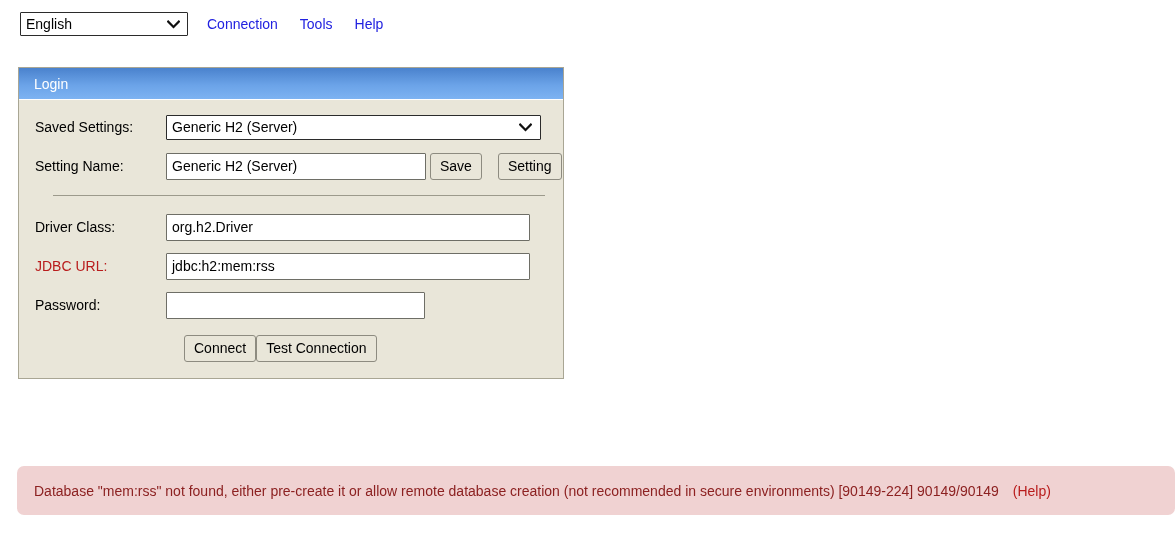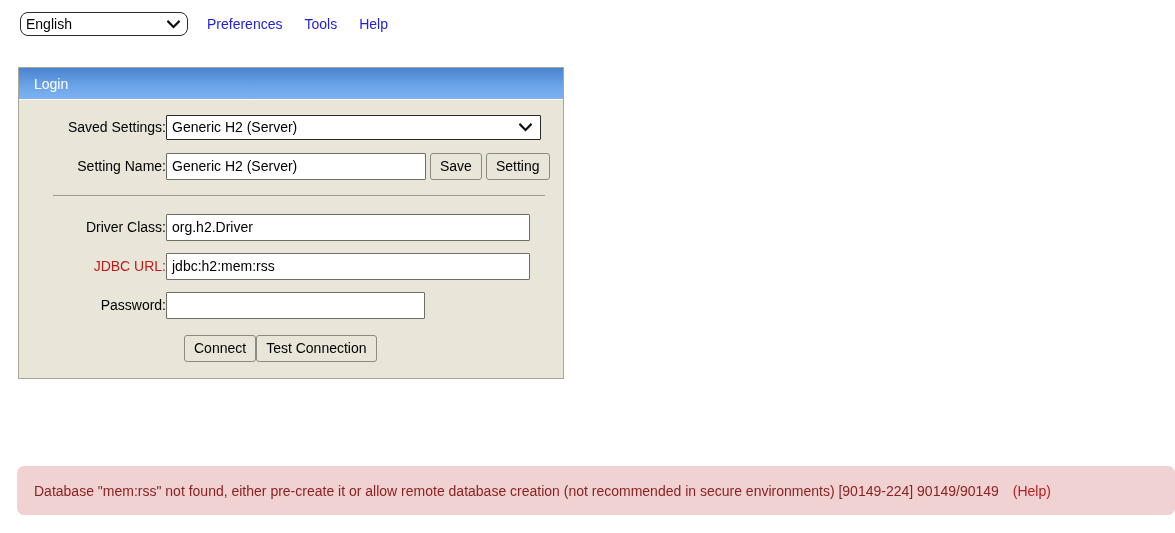--- a/index.html
+++ b/index.html
@@ -28,21 +28,21 @@
   }
   #lang-select {
     width: 168px;
     height: 24px;
     box-sizing: border-box;
     font-family: "Liberation Sans", sans-serif;
     font-size: 14px;
     color: #000;
     background: #ffffff;
     border: 1px solid #2b2b2b;
-    border-radius: 8px;
+    border-radius: 1px;
     padding: 0 22px 0 5px;
     line-height: 22px;
     position: relative;
     white-space: nowrap;
     overflow: hidden;
     cursor: default;
   }
   #lang-select .chev {
     position: absolute;
     right: 7px;
@@ -96,21 +96,20 @@
     height: 30px;
     margin: 0 0 9px 0;
     padding-left: 16px;
   }
   .form-label {
     width: 131px;
     flex: 0 0 131px;
     font-size: 14px;
     color: #000000;
     white-space: nowrap;
-    text-align: right;
   }
   .form-label.link {
     color: #b91c1c;
     cursor: pointer;
   }
   .txt {
     box-sizing: border-box;
     height: 27px;
     font-family: "Liberation Sans", sans-serif;
     font-size: 14px;
@@ -160,21 +159,21 @@
     border: 1px solid #8d8b80;
     border-radius: 3px;
     font-family: "Liberation Sans", sans-serif;
     font-size: 14px;
     color: #000000;
     padding: 0 9px;
     line-height: 25px;
     white-space: nowrap;
     cursor: pointer;
   }
-  #setting-btns { display: flex; gap: 4px; margin-left: 4px; }
+  #setting-btns { display: flex; gap: 16px; margin-left: 4px; }
   #action-row {
     display: flex;
     padding-left: 165px;
     margin-top: 15px;
   }
   #divider {
     height: 0;
     border-top: 1px solid #9c9a8c;
     margin: 14px 18px 16px 34px;
   }
@@ -212,21 +211,21 @@
   <div id="lang-select">
     <span>English</span>
     <span class="chev">
       <svg width="13" height="9" viewBox="0 0 13 9" aria-hidden="true">
         <path d="M1.2 1.6 L6.5 7 L11.8 1.6" fill="none" stroke="#101010" stroke-width="2.1" stroke-linecap="square"></path>
       </svg>
     </span>
   </div>
 
   <div id="nav-links">
-    <a class="nav-link" href="#">Preferences</a>
+    <a class="nav-link" href="#">Connection</a>
     <a class="nav-link" href="#">Tools</a>
     <a class="nav-link" href="#">Help</a>
   </div>
 
 </div>
 
 <div id="login-panel">
 
   <div id="panel-header">
     <span>Login</span>

